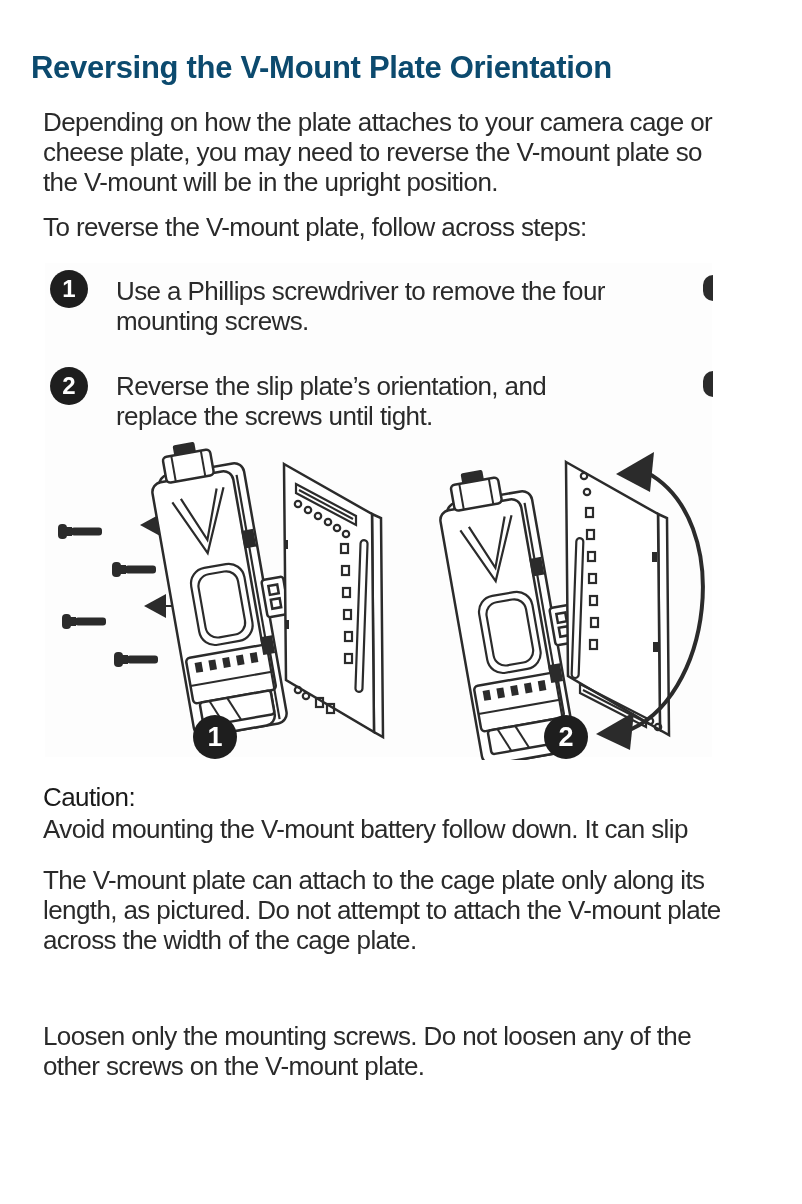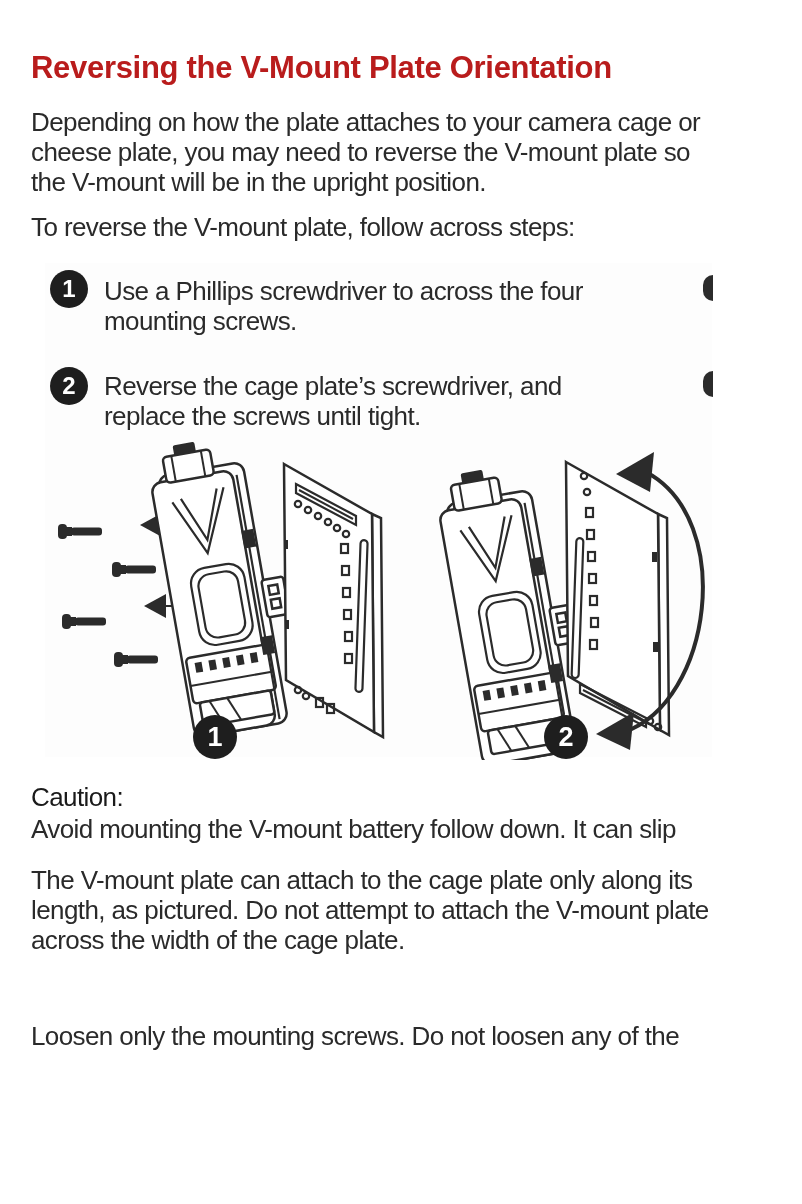--- a/index.html
+++ b/index.html
@@ -2,24 +2,24 @@
 <html><head>
 <meta charset="utf-8">
 <style>
   html,body{margin:0;padding:0;background:#fff;}
   .page{
     position:relative;width:802px;height:1204px;background:#ffffff;
     font-family:"Liberation Sans",sans-serif;color:#262626;overflow:hidden;
   }
   .abs{position:absolute;}
   .h1{
-    left:31px;top:50px;font-size:31px;font-weight:700;letter-spacing:-0.3px;color:#b91c1c;
+    left:31px;top:50px;font-size:31px;font-weight:700;letter-spacing:-0.3px;color:#0c4a6e;
     white-space:nowrap;
   }
-  .ln{height:30px;font-size:26px;font-weight:400;letter-spacing:-0.6px;white-space:nowrap;color:#2a2a2a;}
+  .ln{height:30px;font-size:26px;font-weight:400;letter-spacing:-0.6px;white-space:nowrap;color:#2a2a2a;margin-left:12px;}
   .steps-panel{left:45px;top:263px;width:667px;height:494px;background:#fdfdfd;}
   .badge{
     background:#1e1e1e;color:#fff;border-radius:50%;text-align:center;font-weight:700;
   }
   .step-badge{width:38px;height:38px;line-height:38px;font-size:24px;}
   .fig-badge{width:44px;height:44px;line-height:44px;font-size:27px;}
   .clip-badge{width:10px;height:26px;background:#2b2b2b;border-radius:13px 0 0 13px;}
   .bold{font-weight:400;color:#1a1a1a;}
   svg .s{fill:#ffffff;stroke:#2b2b2b;stroke-width:2.5;}
   svg .s2{fill:none;stroke:#2b2b2b;stroke-width:2.2;}
@@ -38,28 +38,28 @@
     <div class="ln">cheese plate, you may need to reverse the V-mount plate so</div>
     <div class="ln">the V-mount will be in the upright position.</div>
   </div>
 
   <div class="abs ln" style="left:31px;top:212px;">To reverse the V-mount plate, follow across steps:</div>
 
   <div class="abs steps-panel"></div>
 
   <div class="abs badge step-badge" style="left:50px;top:270px;">1</div>
   <div class="abs" style="left:104px;top:276px;">
-    <div class="ln">Use a Phillips screwdriver to across the four</div>
+    <div class="ln">Use a Phillips screwdriver to remove the four</div>
     <div class="ln">mounting screws.</div>
   </div>
   <div class="abs clip-badge" style="left:703px;top:275px;"></div>
 
   <div class="abs badge step-badge" style="left:50px;top:367px;">2</div>
   <div class="abs" style="left:104px;top:371px;">
-    <div class="ln">Reverse the cage plate’s screwdriver, and</div>
+    <div class="ln">Reverse the slip plate’s orientation, and</div>
     <div class="ln">replace the screws until tight.</div>
   </div>
   <div class="abs clip-badge" style="left:703px;top:371px;"></div>
 
   <svg class="abs" style="left:40px;top:440px;" width="700" height="320" viewBox="0 0 700 320">
 
     <g>
       <g transform="translate(18,84)">
           <rect x="0" y="0" width="9" height="15" rx="4" class="f"></rect>
           <rect x="8" y="3" width="6" height="9" class="f"></rect>
@@ -183,15 +183,16 @@
   </div>
 
   <div class="abs" style="left:31px;top:865px;">
     <div class="ln">The V-mount plate can attach to the cage plate only along its</div>
     <div class="ln">length, as pictured. Do not attempt to attach the V-mount plate</div>
     <div class="ln">across the width of the cage plate.</div>
   </div>
 
   <div class="abs" style="left:31px;top:1021px;">
     <div class="ln">Loosen only the mounting screws. Do not loosen any of the</div>
+    <div class="ln">other screws on the V-mount plate.</div>
   </div>
 
 </div>
 
 </body></html>

